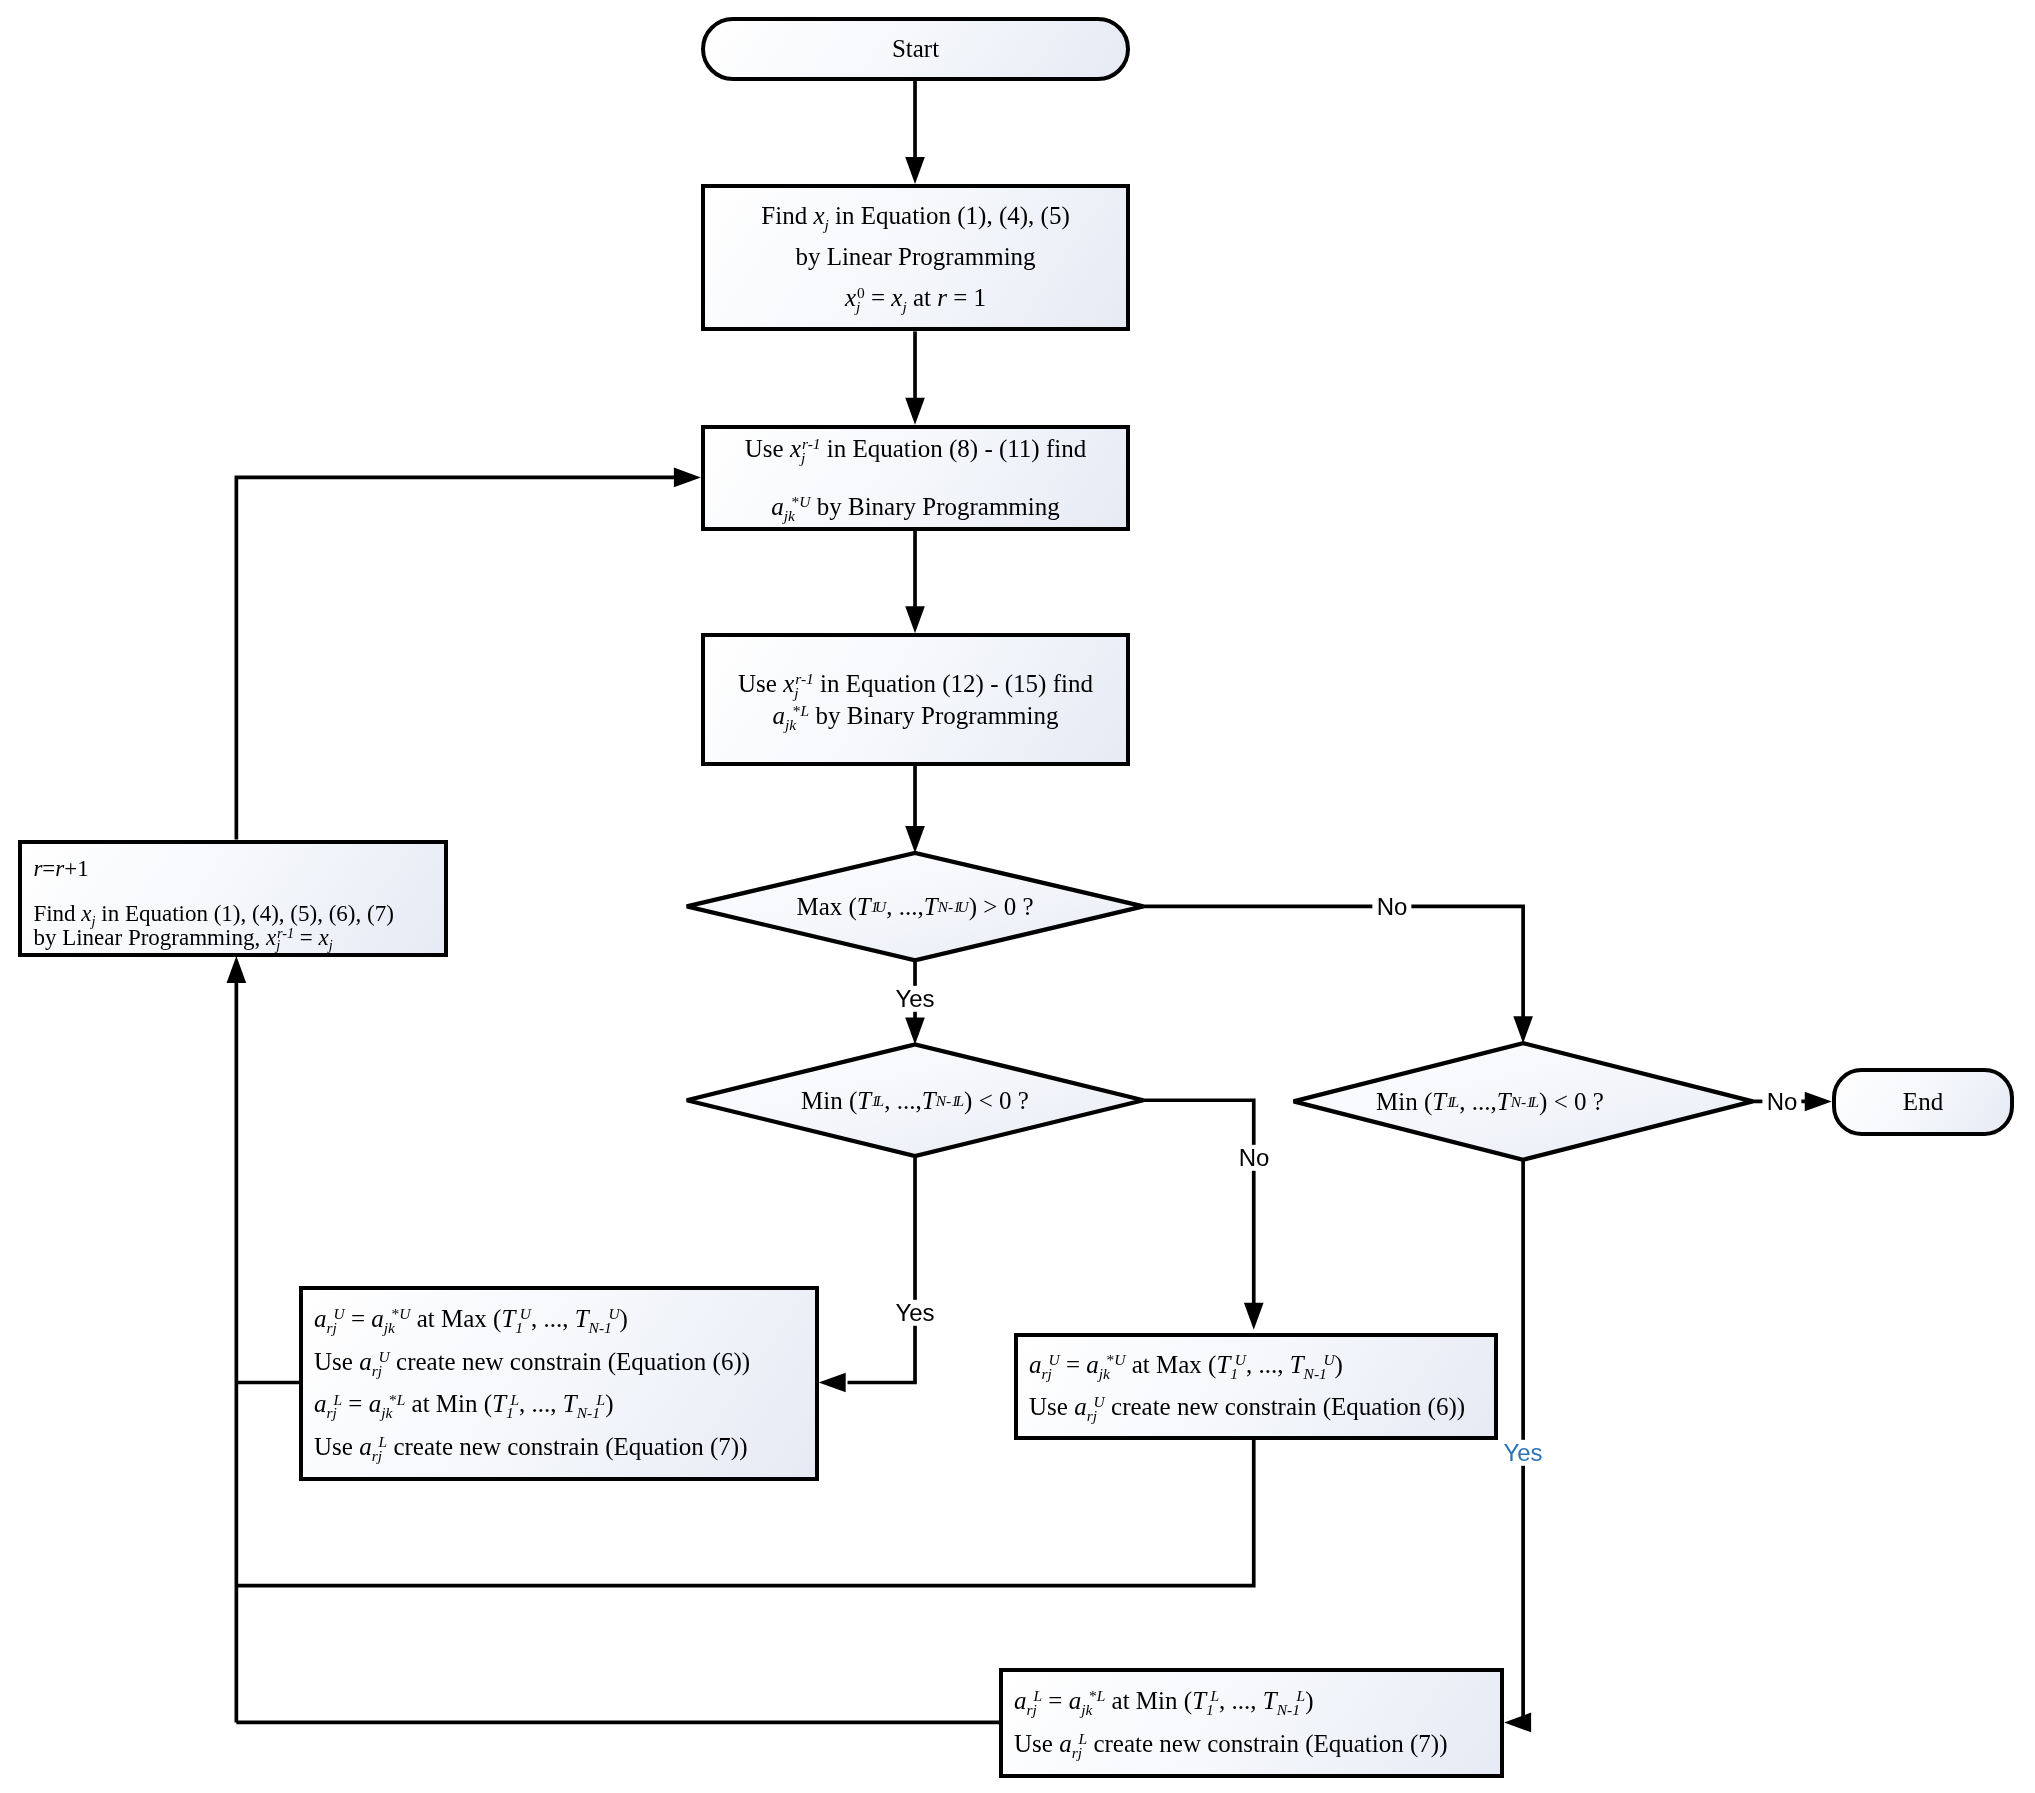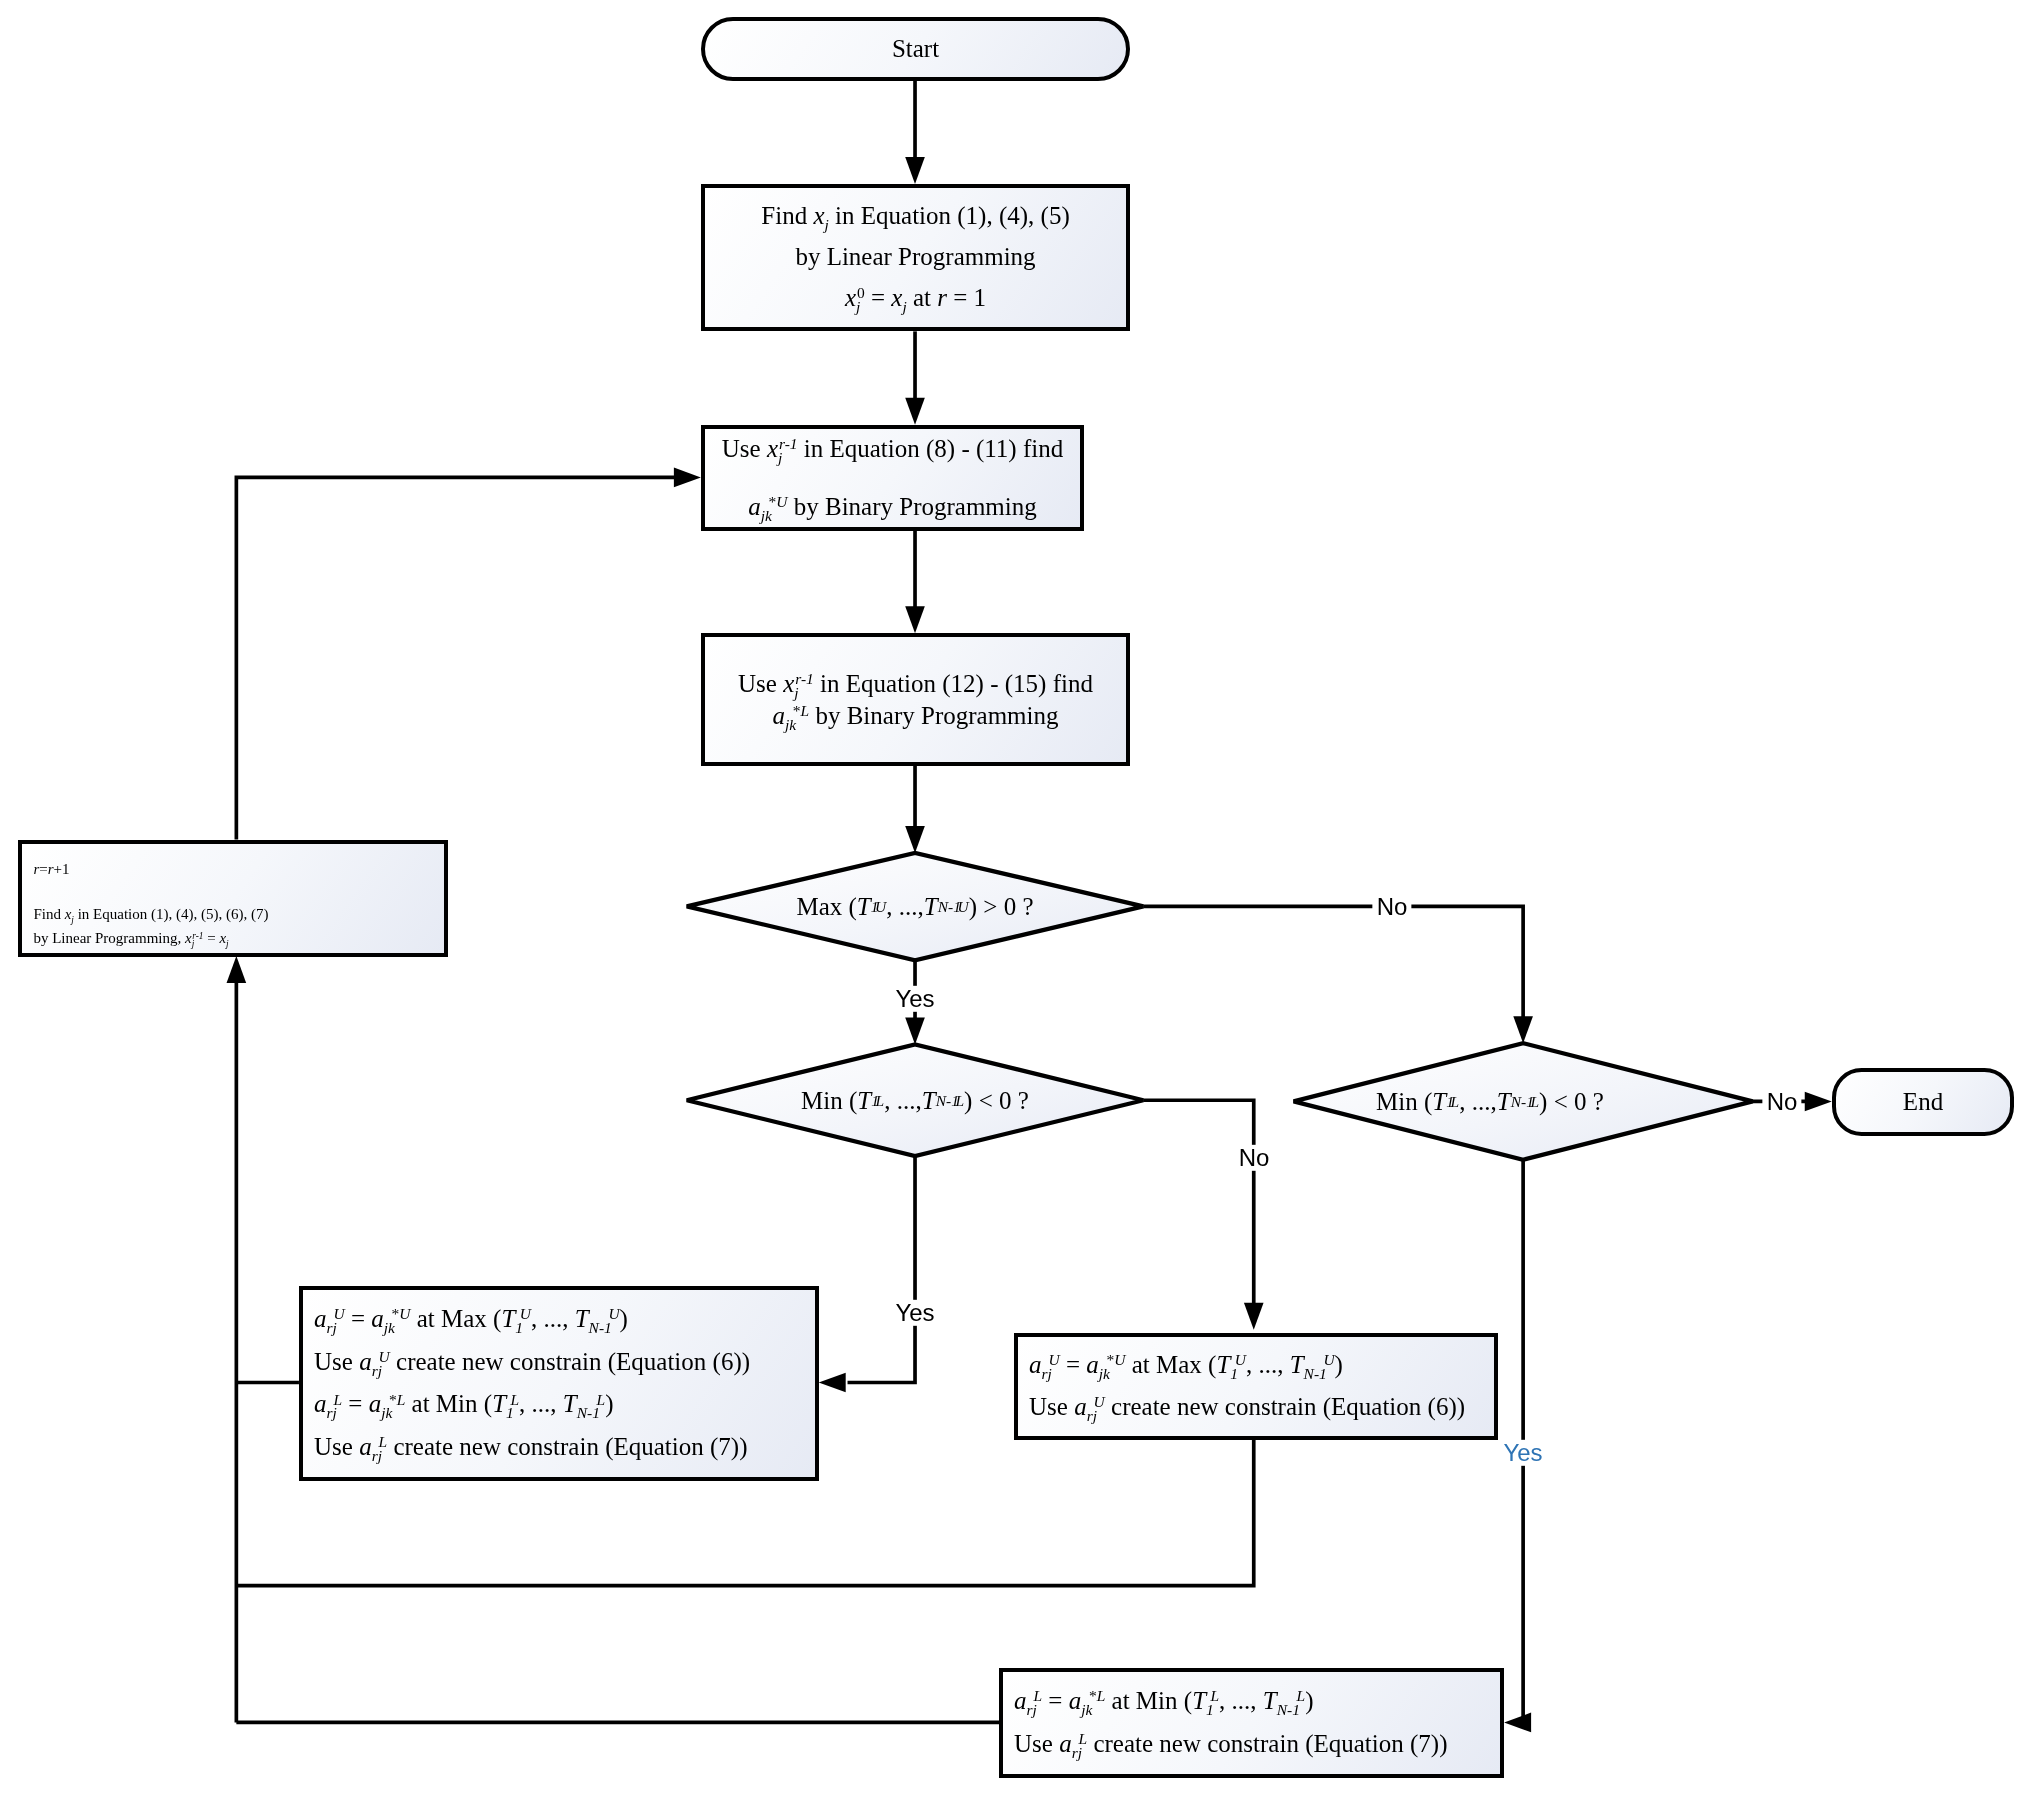--- a/index.html
+++ b/index.html
@@ -98,37 +98,37 @@
   <div class="node pill" style="left:701px;top:17px;width:429px;height:64px;">
     <div>Start</div>
   </div>
 
   <div class="node centered spread" style="left:701px;top:184px;width:429px;height:147px;padding:7.4px 0;">
     <div>Find <i>x</i><sub><i>j</i></sub> in Equation (1), (4), (5)</div>
     <div>by Linear Programming</div>
     <div><i>x</i><sub><i>j</i></sub><sup>0</sup> = <i>x</i><sub><i>j</i></sub> at <i>r</i> = 1</div>
   </div>
 
-  <div class="node centered tight" style="left:701px;top:425px;width:383px;height:106px;gap:26px;">
+  <div class="node centered tight" style="left:701px;top:425px;width:429px;height:106px;gap:26px;">
     <div>Use <i>x</i><sub><i>j</i></sub><sup><i>r-1</i></sup> in Equation (8) - (11) find</div>
     <div><i>a</i><sub><i>jk</i></sub><sup>*<i>U</i></sup> by Binary Programming</div>
   </div>
 
   <div class="node centered tight" style="left:701px;top:633px;width:429px;height:133px;">
     <div>Use <i>x</i><sub><i>j</i></sub><sup><i>r-1</i></sup> in Equation (12) - (15) find</div>
     <div><i>a</i><sub><i>jk</i></sub><sup>*<i>L</i></sup> by Binary Programming</div>
   </div>
 
   <div class="diamond-label" style="left:705px;top:853px;width:420px;height:107px;">Max (<i>T</i><sub><i>1</i></sub><sup><i>U</i></sup>, ..., <i>T</i><sub><i>N-1</i></sub><sup><i>U</i></sup>) &gt; 0 ?</div>
 
   <div class="diamond-label" style="left:705px;top:1045px;width:420px;height:112px;">Min (<i>T</i><sub><i>1</i></sub><sup><i>L</i></sup>, ..., <i>T</i><sub><i>N-1</i></sub><sup><i>L</i></sup>) &lt; 0 ?</div>
 
   <div class="diamond-label" style="left:1280px;top:1043px;width:420px;height:117px;">Min (<i>T</i><sub><i>1</i></sub><sup><i>L</i></sup>, ..., <i>T</i><sub><i>N-1</i></sub><sup><i>L</i></sup>) &lt; 0 ?</div>
 
-  <div class="node leftalign" style="left:18.4px;top:840px;width:430px;height:117px;font-size:15px;justify-content:flex-start;padding-top:8.6px;">
+  <div class="node leftalign" style="left:18.4px;top:840px;width:430px;height:117px;font-size:23px;justify-content:flex-start;padding-top:8.6px;">
     <div class="leftbox-line"><i>r</i>=<i>r</i>+1</div>
     <div class="leftbox-line"></div>
     <div class="leftbox-line">Find <i>x</i><sub><i>j</i></sub> in Equation (1), (4), (5), (6), (7)</div>
     <div class="leftbox-line">by Linear Programming, <i>x</i><sub><i>j</i></sub><sup><i>r-1</i></sup> = <i>x</i><sub><i>j</i></sub></div>
   </div>
 
   <div class="node leftalign spread" style="left:299px;top:1286px;width:520px;height:195px;">
     <div><i>a</i><sub><i>rj</i></sub><sup><i>U</i></sup> = <i>a</i><sub><i>jk</i></sub><sup>*<i>U</i></sup> at Max (<i>T</i><sub><i>1</i></sub><sup><i>U</i></sup>, ..., <i>T</i><sub><i>N-1</i></sub><sup><i>U</i></sup>)</div>
     <div>Use <i>a</i><sub><i>rj</i></sub><sup><i>U</i></sup> create new constrain (Equation (6))</div>
     <div><i>a</i><sub><i>rj</i></sub><sup><i>L</i></sup> = <i>a</i><sub><i>jk</i></sub><sup>*<i>L</i></sup> at Min (<i>T</i><sub><i>1</i></sub><sup><i>L</i></sup>, ..., <i>T</i><sub><i>N-1</i></sub><sup><i>L</i></sup>)</div>

